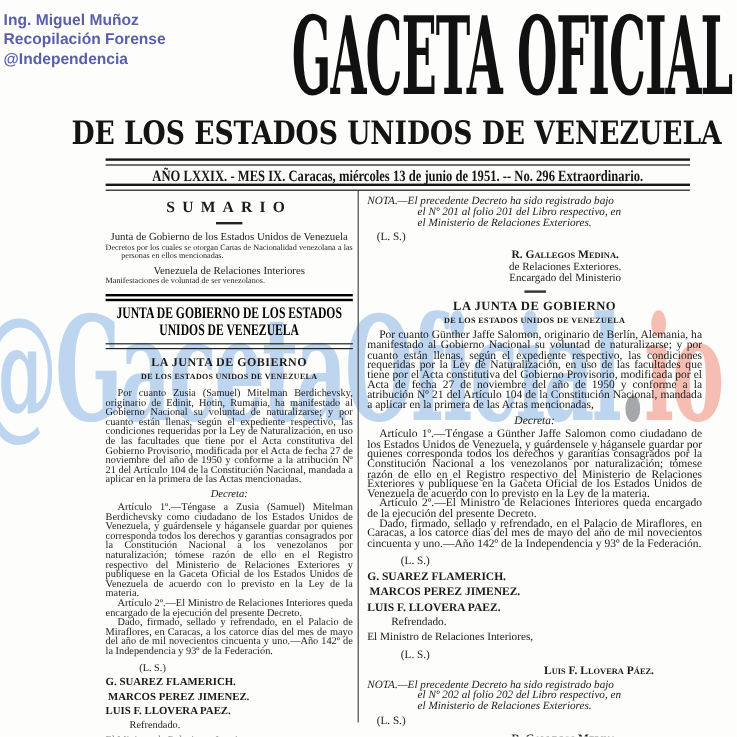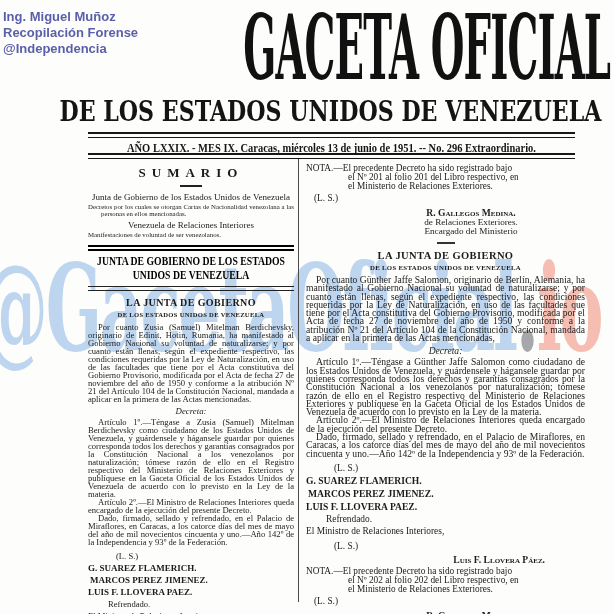--- a/index.html
+++ b/index.html
@@ -87,21 +87,21 @@
   .sig.right{text-align:left;padding-right:4px;}
   .sig.left{text-align:left;padding-left:2px;}
   .plain{margin-top:2px;}
   .col-left .plain{font-size:8.6px;}
   .col-right .plain{font-size:9.4px;}
   .indent20{padding-left:20px;}
   .sig-final{font-variant:small-caps;font-weight:bold;text-align:right;margin-top:3px;}
   .col-right .sig-final{font-size:9.6px;padding-right:40px;}
   
   .nota{margin-top:2px;}
-  .nota-line{font-size:9.3px;line-height:8.8px;}
+  .nota-line{font-size:9.3px;line-height:8.8px;font-style:italic;}
   .nota-line.cont{padding-left:42px;}
   .nota .ls{margin-top:3px;padding-left:8px;font-size:9.3px;}
   .medina{margin:4px 0 0 70px;width:190px;text-align:center;}
   .medina-name{font-variant:small-caps;font-weight:bold;font-size:9.6px;}
   .medina-role{font-size:9.2px;line-height:8.8px;}
   .short-divider{width:18px;border-top:2px solid #333;margin:6px auto 2px auto;}
 </style>
 </head>
 <body>
 

